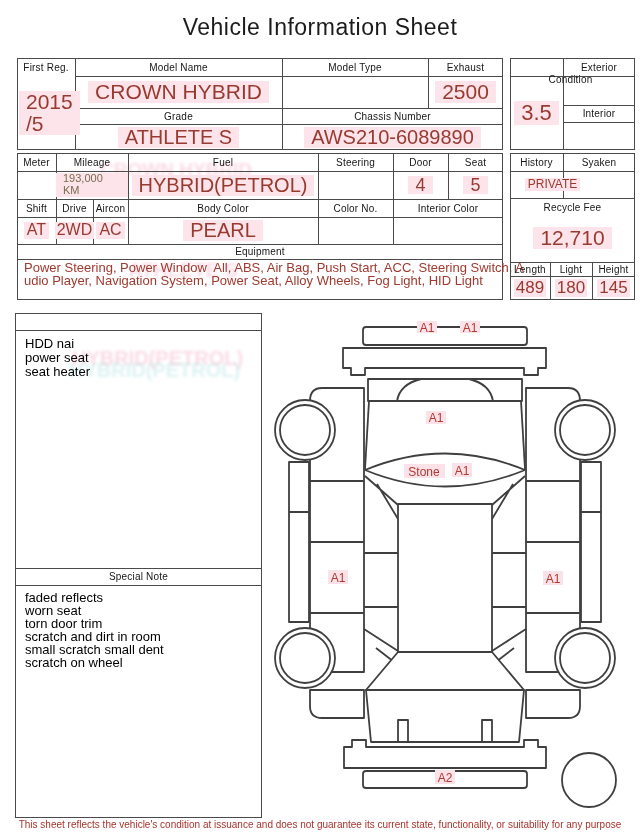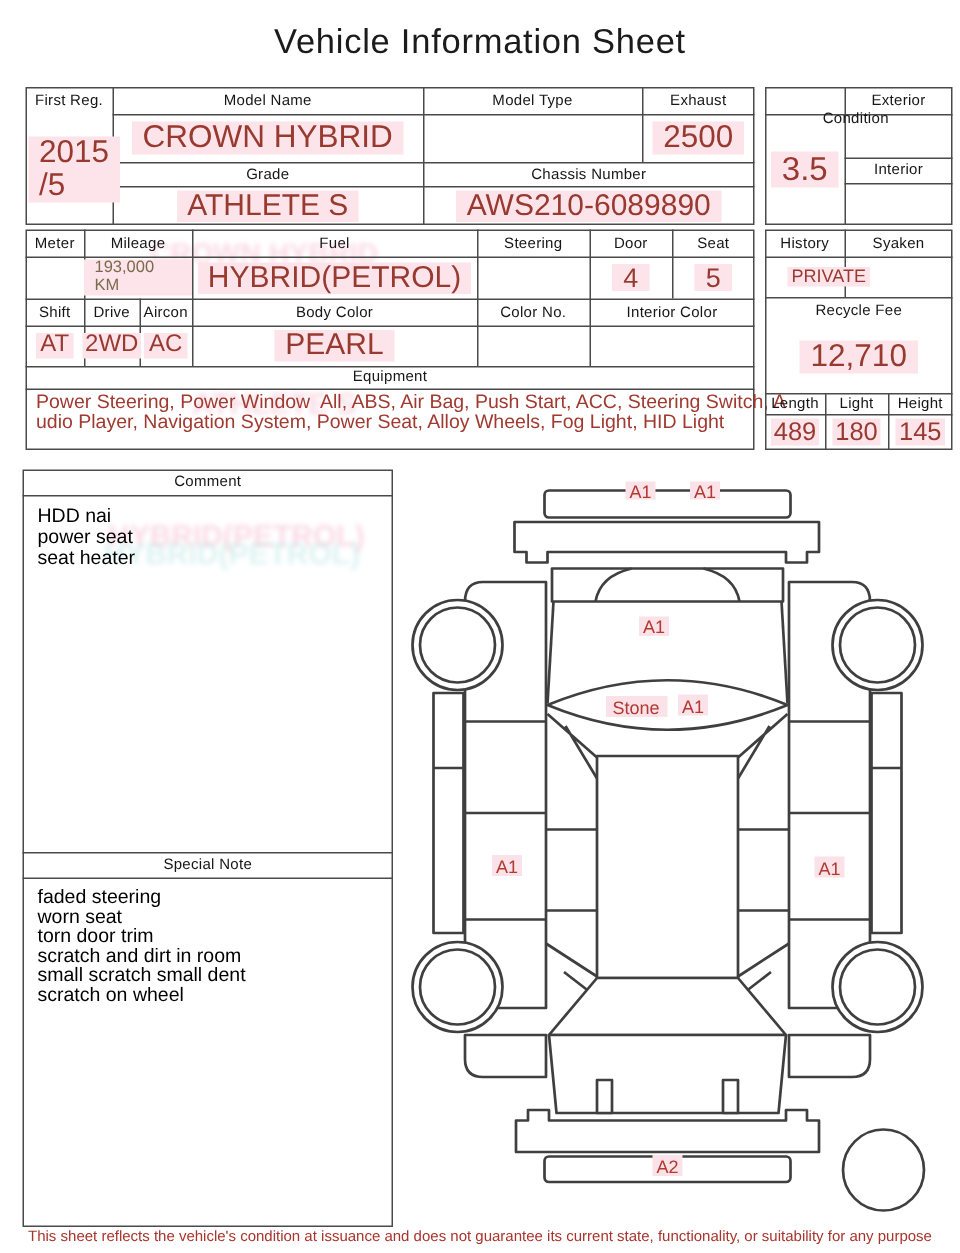--- a/index.html
+++ b/index.html
@@ -162,29 +162,28 @@
     </div>
   <div class="vv" style="left:550px;top:276px;width:42px;height:24px;font-size:17px;">
       <span style="padding:0 2px;">180</span>
     </div>
   <div class="vv" style="left:592px;top:276px;width:43px;height:24px;font-size:17px;">
       <span style="padding:0 2px;">145</span>
     </div>
 
   <div class="box" style="left:15px;top:313px;width:247px;height:505px;"></div>
   <div class="hl" style="left:15px;top:330px;width:247px;"></div>
-  <div class="lb" style="left:15px;top:313px;width:247px;height:17px;">Comment</div>
   <div class="noteline" style="left:25px;top:336px;font-size:13px;">HDD nai</div>
   <div class="noteline" style="left:25px;top:350px;font-size:13px;">power seat</div>
   <div class="noteline" style="left:25px;top:364px;font-size:13px;">seat heater</div>
 
   <div class="hl" style="left:15px;top:568px;width:247px;"></div>
   <div class="hl" style="left:15px;top:585px;width:247px;"></div>
   <div class="lb" style="left:15px;top:568px;width:247px;height:17px;">Special Note</div>
-  <div class="noteline" style="left:25px;top:590px;font-size:13px;">faded steering</div>
+  <div class="noteline" style="left:25px;top:590px;font-size:13px;">faded reflects</div>
   <div class="noteline" style="left:25px;top:603px;font-size:13px;">worn seat</div>
   <div class="noteline" style="left:25px;top:616px;font-size:13px;">torn door trim</div>
   <div class="noteline" style="left:25px;top:629px;font-size:13px;">scratch and dirt in room</div>
   <div class="noteline" style="left:25px;top:642px;font-size:13px;">small scratch small dent</div>
   <div class="noteline" style="left:25px;top:655px;font-size:13px;">scratch on wheel</div>
 
   <svg style="position:absolute;left:266px;top:315px;" width="374" height="500" viewBox="266 315 374 500">
     <g fill="#ffffff" stroke="#3f3f3f" stroke-width="1.8" stroke-linejoin="round">
 
       <rect x="363" y="327" width="164" height="18" rx="3"></rect>

